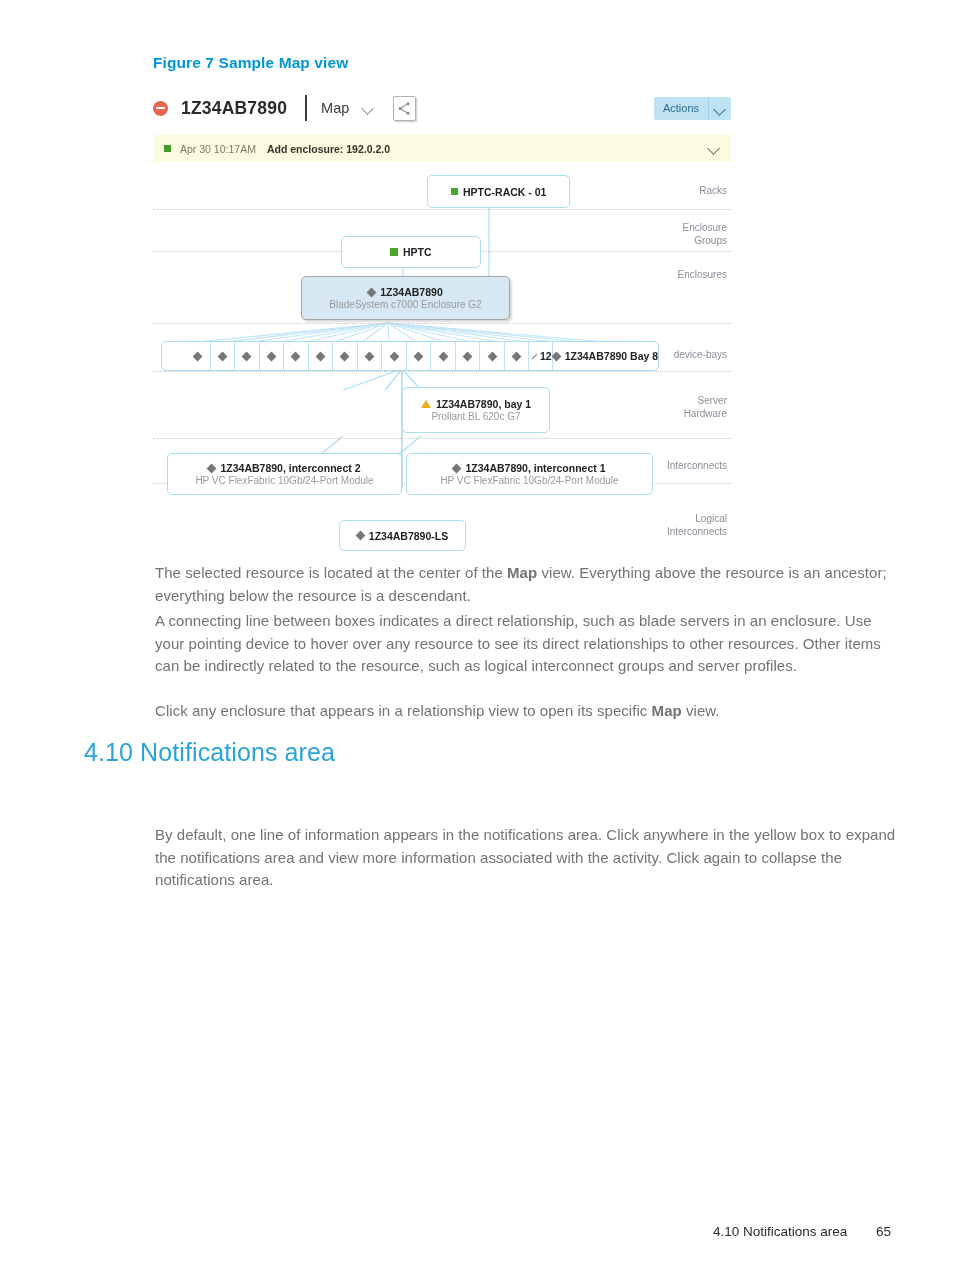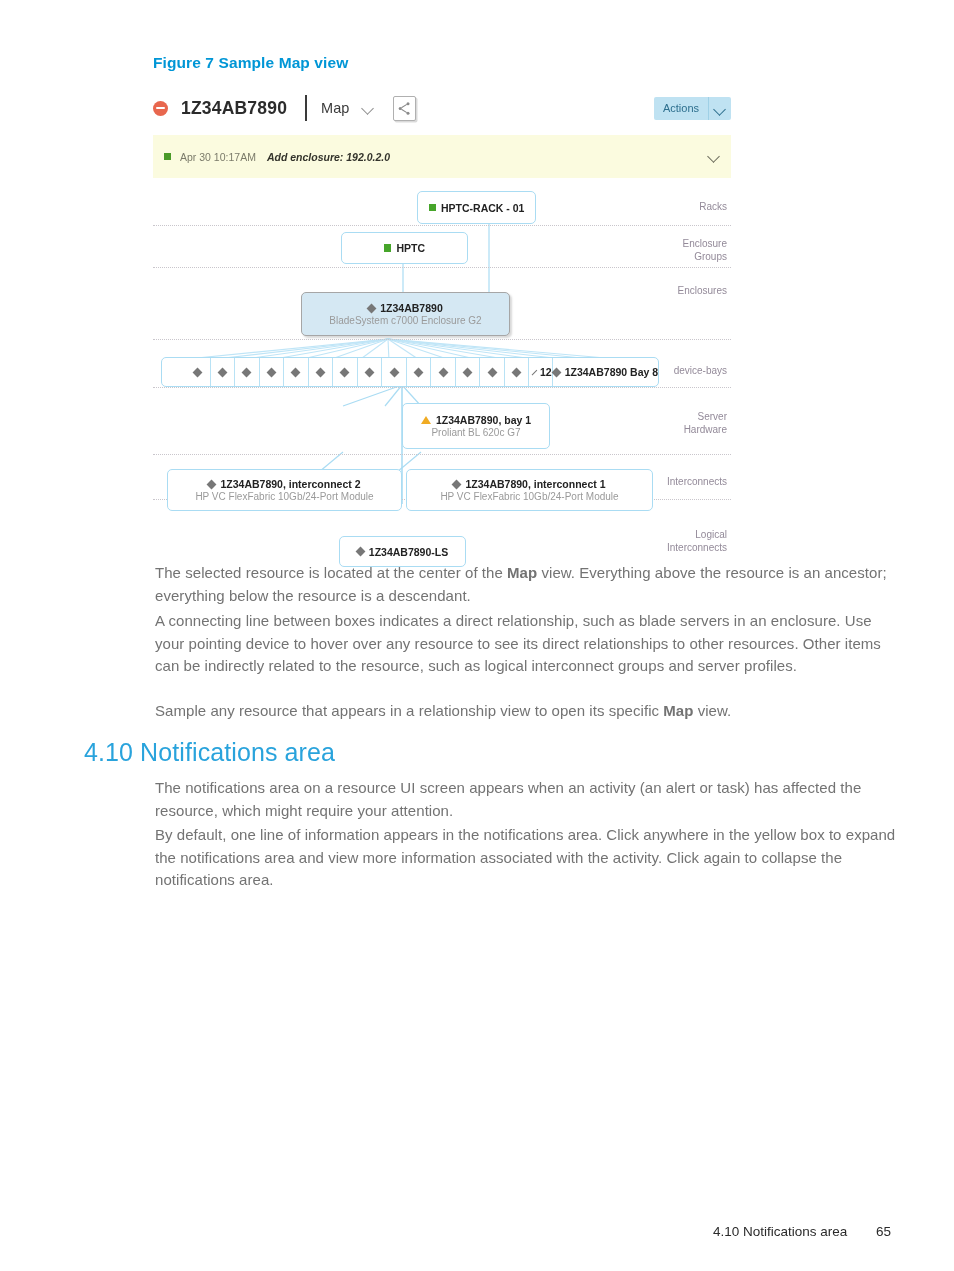--- a/index.html
+++ b/index.html
@@ -55,25 +55,25 @@
   .actions-car{width:22px;height:23px;position:relative;}
   .actions-car:before{
     content:"";position:absolute;left:6px;top:8px;width:8px;height:8px;
     border-right:1.6px solid #2d6f8e;border-bottom:1.6px solid #2d6f8e;
     transform:rotate(45deg);
   }
 
   
   .notif{
     margin-top:7px;height:27px;background:#fbfbdf;
-    display:flex;align-items:center;padding:8px 11px;position:relative;
+    display:flex;align-items:center;padding:0 11px;position:relative;
   }
   .notif-sq{width:7px;height:7px;background:#4a9a28;margin-right:9px;flex:0 0 auto;}
   .notif-time{font-size:10.5px;color:#7b7b6a;margin-right:11px;}
-  .notif-msg{font-size:10.5px;color:#33332b;font-weight:bold;font-style:italic;}
+  .notif-msg{font-size:10.5px;color:#33332b;font-weight:bold;}
   .notif-car{margin-left:auto;width:12px;height:12px;position:relative;}
   .notif-car:before{
     content:"";position:absolute;left:1px;top:1px;width:8px;height:8px;
     border-right:1.5px solid #6a6a5a;border-bottom:1.5px solid #6a6a5a;
     transform:rotate(45deg);
   }
 
   
   .map-area{position:relative;width:578px;height:360px;margin-top:6px;}
   .map-svg{position:absolute;left:0;top:0;}
@@ -216,28 +216,28 @@
         </g>
       </svg>
 
       <div class="lane-rule" style="top:41px;width:578px;"></div>
       <div class="lane-rule" style="top:83px;width:578px;"></div>
       <div class="lane-rule" style="top:155px;width:578px;"></div>
       <div class="lane-rule" style="top:203px;width:578px;"></div>
       <div class="lane-rule" style="top:270px;width:578px;"></div>
       <div class="lane-rule" style="top:315px;width:578px;"></div>
 
-      <div class="node" style="left:264px;top:7px;width:119px;height:33px;">
+      <div class="node" style="left:274px;top:7px;width:143px;height:33px;">
         <span class="glyph-row">
           <span class="sq-green"></span>
           <span class="t1">HPTC-RACK - 01</span>
         </span>
       </div>
 
-      <div class="node" style="left:188px;top:48px;width:127px;height:32px;">
+      <div class="node" style="left:188px;top:68px;width:140px;height:32px;">
         <span class="glyph-row">
           <span class="sq-green"></span>
           <span class="t1">HPTC</span>
         </span>
       </div>
 
       <div class="node selected" style="left:148px;top:108px;width:209px;height:44px;">
         <span class="glyph-row">
           <span class="dia"></span>
           <span class="t1">1Z34AB7890</span>
@@ -341,24 +341,23 @@
       <div class="cat" style="right:4px;top:345px;width:92px;">Logical
 Interconnects</div>
 
     </div>
   </div>
 
   <div class="para" style="left:155px;top:562px;width:740px;"><span>The selected resource is located at the center of the </span><b>Map</b><span> view. Everything above the resource is an ancestor; everything below the resource is a descendant.</span></div>
 
   <div class="para" style="left:155px;top:610px;width:742px;">A connecting line between boxes indicates a direct relationship, such as blade servers in an enclosure. Use your pointing device to hover over any resource to see its direct relationships to other resources. Other items can be indirectly related to the resource, such as logical interconnect groups and server profiles.</div>
 
-  <div class="para" style="left:155px;top:700px;width:740px;"><span>Sample any resource that appears in a relationship view to open its specific </span><b>Map</b><span> view.</span></div>
+  <div class="para" style="left:155px;top:700px;width:740px;"><span>Click any enclosure that appears in a relationship view to open its specific </span><b>Map</b><span> view.</span></div>
 
   <h2 class="sec" style="left:84px;top:738px;">4.10 Notifications area</h2>
 
-  <div class="para" style="left:155px;top:777px;width:738px;">The notifications area on a resource UI screen appears when an activity (an alert or task) has affected the resource, which might require your attention.</div>
 
   <div class="para" style="left:155px;top:824px;width:742px;">By default, one line of information appears in the notifications area. Click anywhere in the yellow box to expand the notifications area and view more information associated with the activity. Click again to collapse the notifications area.</div>
 
   <div class="footer" style="left:713px;top:1224px;">4.10 Notifications area</div>
   <div class="footer" style="left:876px;top:1224px;">65</div>
 
 </div>
 
 </body></html>

